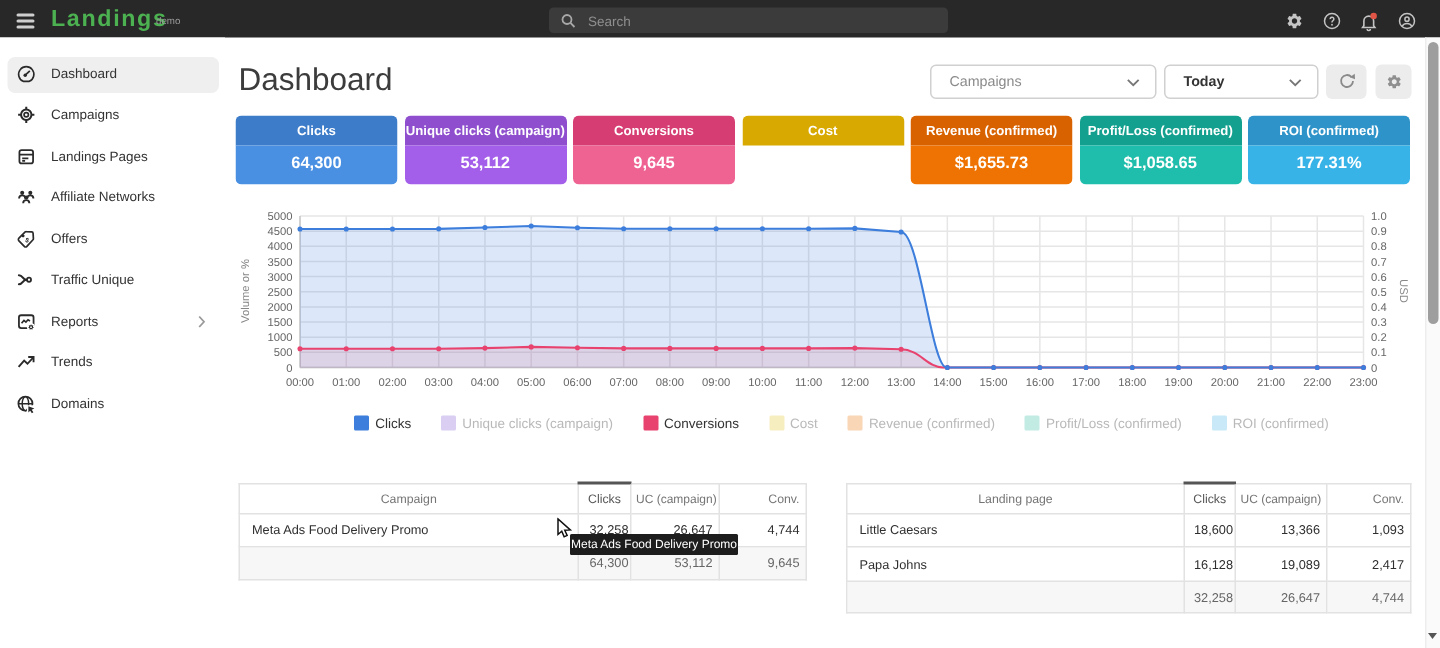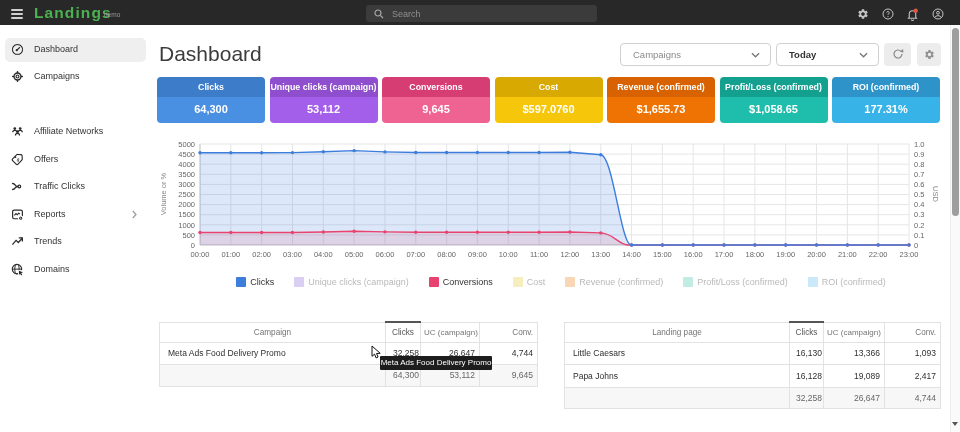--- a/index.html
+++ b/index.html
@@ -4,21 +4,21 @@
 <style>
 * { margin:0; padding:0; box-sizing:border-box; }
 html,body { width:960px; height:432px; overflow:hidden; font-family:"Liberation Sans", sans-serif; background:#fff; }
 #page { position:relative; width:960px; height:432px; }
 
 #topbar { position:absolute; left:0; top:0; width:960px; height:25px; background:#282828; }
 #burger { position:absolute; left:11px; top:9px; width:12px; height:9.5px; display:flex; flex-direction:column; justify-content:space-between; }
 #burger div { height:1.5px; background:#cfcfcf; border-radius:1px; }
 #logo { position:absolute; left:34px; top:4px; font-size:15.5px; font-weight:bold; color:#4cb151; letter-spacing:1.1px; }
 #demo { position:absolute; left:104px; top:11px; font-size:6.5px; color:#9a9a9a; }
-#search { position:absolute; left:366px; top:5px; width:231px; height:17px; background:#3b3b3b; border-radius:3px; }
+#search { position:absolute; left:366px; top:5px; width:266px; height:17px; background:#3b3b3b; border-radius:3px; }
 #search svg { position:absolute; left:8px; top:3.5px; }
 #search span { position:absolute; left:26px; top:4px; font-size:9px; color:#8f8f8f; }
 .tbico { position:absolute; top:8px; }
 
 #sidebar { position:absolute; left:0; top:25px; width:150px; height:407px; background:#fff; }
 .mi { position:absolute; left:5px; width:141px; height:24px; border-radius:5px; }
 .mi.active { background:#efefef; }
 .mi svg { position:absolute; left:6px; top:5px; }
 .mi span { position:absolute; left:29px; top:6px; font-size:9px; color:#333; }
 .mi .chev { position:absolute; left:auto !important; right:9px; top:6px; font-size:9px; color:#888; }
@@ -109,20 +109,29 @@
         <svg width="13" height="13" viewBox="0 0 24 24">
           <circle cx="12" cy="12" r="6.4" fill="none" stroke="#2a2a2a" stroke-width="2.5"></circle>
           <circle cx="12" cy="12" r="2.7" fill="none" stroke="#2a2a2a" stroke-width="2.1"></circle>
           <line x1="12" y1="2" x2="12" y2="5.6" stroke="#2a2a2a" stroke-width="2.5"></line>
           <line x1="12" y1="18.4" x2="12" y2="22" stroke="#2a2a2a" stroke-width="2.5"></line>
           <line x1="2" y1="12" x2="5.6" y2="12" stroke="#2a2a2a" stroke-width="2.5"></line>
           <line x1="18.4" y1="12" x2="22" y2="12" stroke="#2a2a2a" stroke-width="2.5"></line>
         </svg>
         <span>Campaigns</span>
       </div>
+      <div class="mi" style="top:67.5px">
+        <svg width="13" height="13" viewBox="0 0 24 24">
+          <rect x="3.6" y="3.9" width="16.8" height="16.2" rx="2.7" fill="none" stroke="#2a2a2a" stroke-width="2.2"></rect>
+          <line x1="3.6" y1="9.3" x2="20.4" y2="9.3" stroke="#2a2a2a" stroke-width="2.2"></line>
+          <line x1="7" y1="13.9" x2="14.6" y2="13.9" stroke="#2a2a2a" stroke-width="2.2"></line>
+          <line x1="7" y1="17.2" x2="10.6" y2="17.2" stroke="#2a2a2a" stroke-width="2.2"></line>
+        </svg>
+        <span>Landings Pages</span>
+      </div>
       <div class="mi" style="top:95.0px">
         <svg width="13" height="13" viewBox="0 0 24 24">
           <circle cx="7" cy="6.6" r="2.5" fill="#2a2a2a"></circle>
           <circle cx="17" cy="6.6" r="2.5" fill="#2a2a2a"></circle>
           <circle cx="12" cy="12.4" r="2.5" fill="#2a2a2a"></circle>
           <path d="M3.2 13.5 a3.8 3.8 0 0 1 7.6 0" fill="none" stroke="#2a2a2a" stroke-width="2.3"></path>
           <path d="M13.2 13.5 a3.8 3.8 0 0 1 7.6 0" fill="none" stroke="#2a2a2a" stroke-width="2.3"></path>
           <path d="M8.2 19.3 a3.8 3.8 0 0 1 7.6 0" fill="none" stroke="#2a2a2a" stroke-width="2.3"></path>
         </svg>
         <span>Affiliate Networks</span>
@@ -134,21 +143,21 @@
           <text x="13" y="15.8" font-size="8" fill="#2a2a2a" text-anchor="middle" font-weight="bold" font-family="Liberation Sans" transform="rotate(18 13 13)">$</text>
         </svg>
         <span>Offers</span>
       </div>
       <div class="mi" style="top:150.0px">
         <svg width="13" height="13" viewBox="0 0 24 24">
           <path d="M3 6.4 C8 6.4 7.6 12 12 12" fill="none" stroke="#2a2a2a" stroke-width="2.6" stroke-linecap="round"></path>
           <path d="M3 17.6 C8 17.6 7.6 12 12 12" fill="none" stroke="#2a2a2a" stroke-width="2.6" stroke-linecap="round"></path>
           <circle cx="15.4" cy="12" r="2.5" fill="none" stroke="#2a2a2a" stroke-width="2.2"></circle>
         </svg>
-        <span>Traffic Clicks</span>
+        <span>Traffic Unique</span>
       </div>
       <div class="mi" style="top:177.5px">
         <svg width="13" height="13" viewBox="0 0 24 24">
           <rect x="3" y="4" width="18" height="15.8" rx="2.8" fill="none" stroke="#2a2a2a" stroke-width="2.2"></rect>
           <path d="M6.2 13.8 L9.2 10.4 L11.6 12.5 L14.2 9.5 L16.6 11" fill="none" stroke="#2a2a2a" stroke-width="2"></path>
           <circle cx="17.9" cy="18.7" r="5" fill="#fff"></circle>
           <path d="M17.90 15.10 L18.90 16.63 L20.71 16.46 L20.14 18.19 L21.41 19.50 L19.70 20.13 L19.46 21.94 L17.90 21.00 L16.34 21.94 L16.10 20.13 L14.39 19.50 L15.66 18.19 L15.09 16.46 L16.90 16.63 Z" fill="#2a2a2a"></path>
           <circle cx="17.9" cy="18.7" r="1.1" fill="#fff"></circle>
         </svg>
         <span>Reports</span>
@@ -208,21 +217,20 @@
   <div class="card">
         <div class="hd" style="background:#8e4ecd;">Unique clicks (campaign)</div>
         <div class="bd" style="background:#a35eea;">53,112</div>
       </div>
   <div class="card">
         <div class="hd" style="background:#d63d72;">Conversions</div>
         <div class="bd" style="background:#ee6392;">9,645</div>
       </div>
   <div class="card">
         <div class="hd" style="background:#d8a900;">Cost</div>
-        <div class="bd" style="background:#f5c60a;">$597.0760</div>
       </div>
   <div class="card">
         <div class="hd" style="background:#d96200;">Revenue (confirmed)</div>
         <div class="bd" style="background:#ee7302;">$1,655.73</div>
       </div>
   <div class="card">
         <div class="hd" style="background:#13a08f;">Profit/Loss (confirmed)</div>
         <div class="bd" style="background:#1fbdab;">$1,058.65</div>
       </div>
   <div class="card">
@@ -447,21 +455,21 @@
         <tr>
           <th>Landing page</th>
           <th class="num sorted">Clicks</th>
           <th class="num uc">UC (campaign)</th>
           <th class="num">Conv.</th>
         </tr>
       </thead>
   <tbody>
     <tr>
           <td>Little Caesars</td>
-          <td class="num clk">16,130</td>
+          <td class="num clk">18,600</td>
           <td class="num">13,366</td>
           <td class="num">1,093</td>
         </tr>
     <tr>
           <td>Papa Johns</td>
           <td class="num clk">16,128</td>
           <td class="num">19,089</td>
           <td class="num">2,417</td>
         </tr>
   </tbody>

